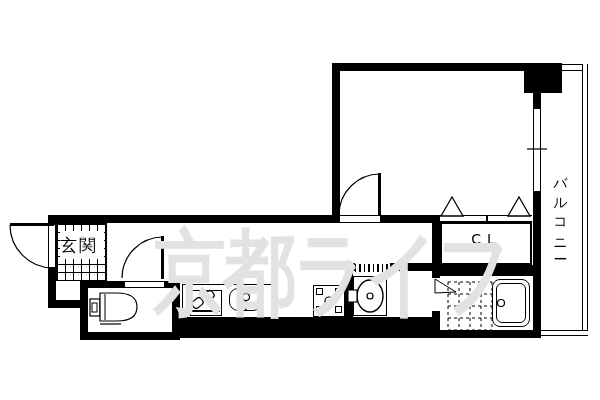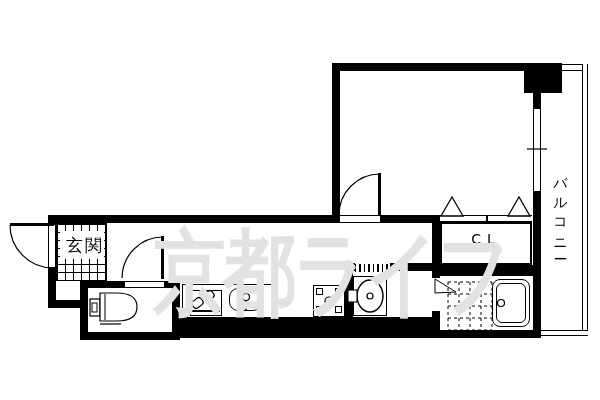--- a/index.html
+++ b/index.html
@@ -12,21 +12,21 @@
   .sill-h{position:absolute;background:#fff;border-top:1px solid #000;border-bottom:1px solid #000;box-sizing:border-box;}
   .sill-v{position:absolute;background:#fff;border-left:1px solid #000;border-right:1px solid #000;box-sizing:border-box;}
   .dline-h{position:absolute;background:#fff;border-top:1px solid #000;border-bottom:1px solid #000;box-sizing:border-box;}
   .dline-v{position:absolute;background:#fff;border-left:1px solid #000;border-right:1px solid #000;box-sizing:border-box;}
   .leaf{position:absolute;background:#000;}
   .fixture{position:absolute;background:#fff;border:1.6px solid #000;box-sizing:border-box;}
   .thinfix{position:absolute;background:#fff;border:1.2px solid #000;box-sizing:border-box;}
   .label{position:absolute;color:#000;white-space:nowrap;}
   #room-label{font-size:21px;letter-spacing:4px;text-align:center;}
   #cl-label{font-size:14px;letter-spacing:6px;text-align:center;}
-  #genkan-label{font-size:17px;letter-spacing:2px;text-align:right;background:#fff;line-height:28px;z-index:12;}
+  #genkan-label{font-size:17px;letter-spacing:2px;text-align:left;background:#fff;line-height:28px;z-index:12;}
   #balcony-label{writing-mode:vertical-rl;font-size:14px;letter-spacing:5px;text-align:center;line-height:22px;}
   #entrance-grid{
     position:absolute;border:1px solid #000;box-sizing:border-box;background:#fff;
     background-image:
       repeating-linear-gradient(to right,#000 0 1px,transparent 1px 8px),
       repeating-linear-gradient(to bottom,#000 0 1px,transparent 1px 8px);
   }
   #accordion-door{
     position:absolute;box-sizing:border-box;
     background:repeating-linear-gradient(90deg,#000 0 1.5px,#fff 1.5px 4.5px);

